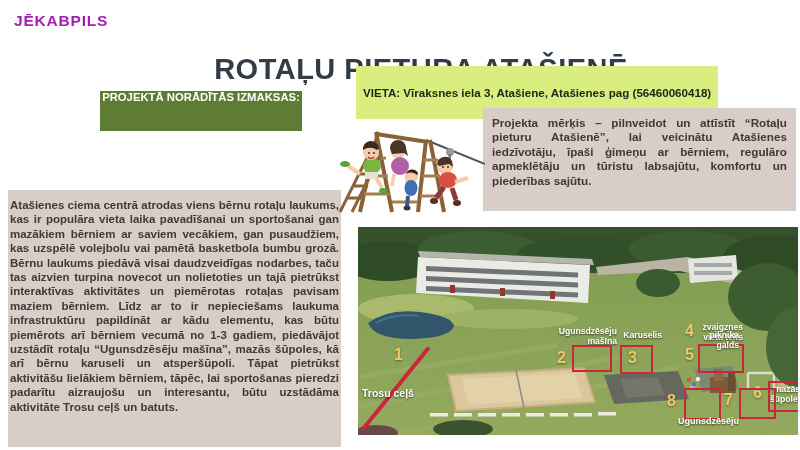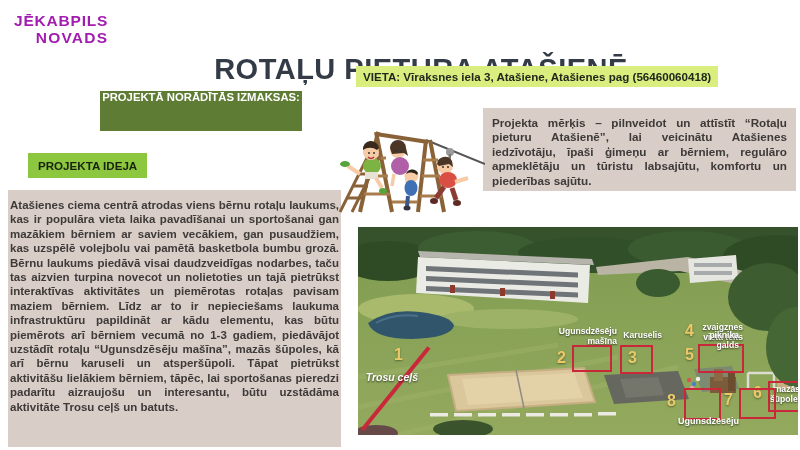--- a/index.html
+++ b/index.html
@@ -9,79 +9,77 @@
   }
   
   .logo{position:absolute;left:14px;top:12px;text-align:right;color:#a21caf;font-weight:700;line-height:1.1;}
   .logo .l1{font-size:15.5px;letter-spacing:.8px;}
   .logo .l2{font-size:15.5px;letter-spacing:1.2px;}
   
   .title{position:absolute;left:42px;right:0;top:16px;text-align:center;
     font-size:29px;font-weight:700;color:#333b47;letter-spacing:.5px;margin-top:37px;}
   
   .location{position:absolute;left:356px;top:66px;background:#d9ee7f;color:#20281c;
-    font-size:11.6px;font-weight:700;padding:4px 7px;}
+    font-size:11.6px;font-weight:700;padding:20px 7px;}
   
   .cost-box{position:absolute;left:100px;top:91px;width:202px;height:40px;background:#5e7c33;
     color:#fff;font-weight:700;font-size:11.3px;text-align:center;display:flex;
     justify-content:center;gap:3px;}
   
   .green-label{position:absolute;background:#8dc63f;color:#18230d;font-weight:700;
     font-size:11.6px;padding:6px 10px;}
   .idea-label{left:28px;top:153px;}
   .benefit-label{left:653px;top:195px;z-index:6;}
   
   .beige{position:absolute;background:#d9cdc8;color:#3d3a38;font-weight:700;
     text-align:justify;overflow:hidden;}
   .idea-text{left:8px;top:178px;width:333px;height:257px;padding:8px 2px;
     font-size:11.5px;line-height:14.4px;box-sizing:border-box;margin-top:12px;}
-  .goal-text{left:483px;top:108px;width:313px;height:83px;padding:8px 9px;
+  .goal-text{left:483px;top:108px;width:313px;height:103px;padding:8px 9px;
     font-size:11.7px;line-height:14.4px;box-sizing:border-box;}
   
   .kids{position:absolute;left:338px;top:114px;width:147px;height:114px;z-index:5;}
   
   .photo{position:absolute;left:358px;top:227px;width:440px;height:208px;overflow:hidden;}
   .photo svg.scene{position:absolute;inset:0;}
   .overlay{position:absolute;inset:0;z-index:4;}
   .ann-num{position:absolute;color:#ecc968;font-size:16px;font-weight:700;
     text-shadow:0 1px 2px rgba(40,40,20,.5);line-height:1;}
   .ann-label{position:absolute;color:#ffffff;font-size:8.6px;font-weight:700;
     text-align:right;line-height:1.15;text-shadow:0 1px 2px rgba(0,0,0,.65);}
   .ann-box{position:absolute;border:2px solid #c9283a;}
   .ann-line{position:absolute;height:3.5px;background:#c9283a;transform-origin:0 50%;}
   
-  .a1n{left:36px;top:120px;} .a1l{left:0px;top:144px;width:60px;font-size:10.5px;text-align:right;font-style:italic;}
+  .a1n{left:36px;top:120px;} .a1l{left:0px;top:160px;width:60px;font-size:10.5px;text-align:center;}
   .a1line{left:4px;top:201px;width:106px;transform:rotate(-51deg);}
   .a2l{left:195px;top:100px;width:64px;} .a2n{left:199px;top:123px;} .a2b{left:214px;top:118px;width:36px;height:23px;}
   .a3l{left:252px;top:104px;width:52px;} .a3n{left:270px;top:123px;} .a3b{left:262px;top:118px;width:29px;height:25px;}
   .a4n{left:327px;top:96px;} .a4l{left:341px;top:96px;width:44px;}
   .a5n{left:327px;top:120px;} .a5b{left:340px;top:117px;width:42px;height:25px;} .a5l{left:343px;top:104px;width:38px;}
   .a6n{left:395px;top:158px;} .a6b{left:410px;top:154px;width:32px;height:27px;} .a6l{left:412px;top:158px;width:30px;}
   .a7n{left:366px;top:165px;} .a7b{left:381px;top:161px;width:33px;height:27px;} .a7l{left:382px;top:169px;width:32px;margin-top:42px;}
   .a8n{left:309px;top:166px;} .a8b{left:326px;top:161px;width:33px;height:28px;} .a8l{left:299px;top:189px;width:82px;font-size:9px;}
 </style>
 </head>
 <body>
 
 <div class="slide">
 
   <div class="logo">
     <div class="l1">JĒKABPILS</div>
-    <div class="l2">NOVADS</div>
   </div>
 
   <div class="title">ROTAĻU PIETURA ATAŠIENĒ</div>
 
   <div class="location">VIETA: Vīraksnes iela 3, Atašiene, Atašienes pag (56460060418)</div>
 
   <div class="cost-box">
     <div>PROJEKTĀ NORĀDĪTĀS IZMAKSAS:</div>
   </div>
 
-  <div class="green-label idea-label">PROJEKTA IDEJA</div>
   <div class="beige idea-text">Atašienes ciema centrā atrodas viens bērnu rotaļu laukums, kas ir populāra vieta laika pavadīšanai un sportošanai gan mazākiem bērniem ar saviem vecākiem, gan pusaudžiem, kas uzspēlē volejbolu vai pamētā basketbola bumbu grozā. Bērnu laukums piedāvā visai daudzveidīgas nodarbes, taču tas aizvien turpina novecot un nolietoties un tajā pietrūkst interaktīvas aktivitātes un piemērotas rotaļas pavisam maziem bērniem. Līdz ar to ir nepieciešams laukuma infrastruktūru papildināt ar kādu elementu, kas būtu piemērots arī bērniem vecumā no 1-3 gadiem, piedāvājot uzstādīt rotaļu “Ugunsdzēsēju mašīna”, mazās šūpoles, kā arī bērnu karuseli un atsperšūpoli. Tāpat pietrūkst aktivitāšu lielākiem bērniem, tāpēc, lai sportošanas pieredzi padarītu aizraujošu un interesantu, būtu uzstādāma aktivitāte Trosu ceļš un batuts.</div>
 
   <div class="beige goal-text">Projekta mērķis – pilnveidot un attīstīt “Rotaļu pieturu Atašienē”, lai veicinātu Atašienes iedzīvotāju, īpaši ģimeņu ar bērniem, regulāro apmeklētāju un tūristu labsajūtu, komfortu un piederības sajūtu.</div>
 
 
   <svg class="kids" viewBox="0 0 147 114">
 
     <path d="M88,26 L147,50" stroke="#555" stroke-width="2" fill="none"></path>
 
     <g stroke="#8a6238" stroke-width="4" fill="none">

